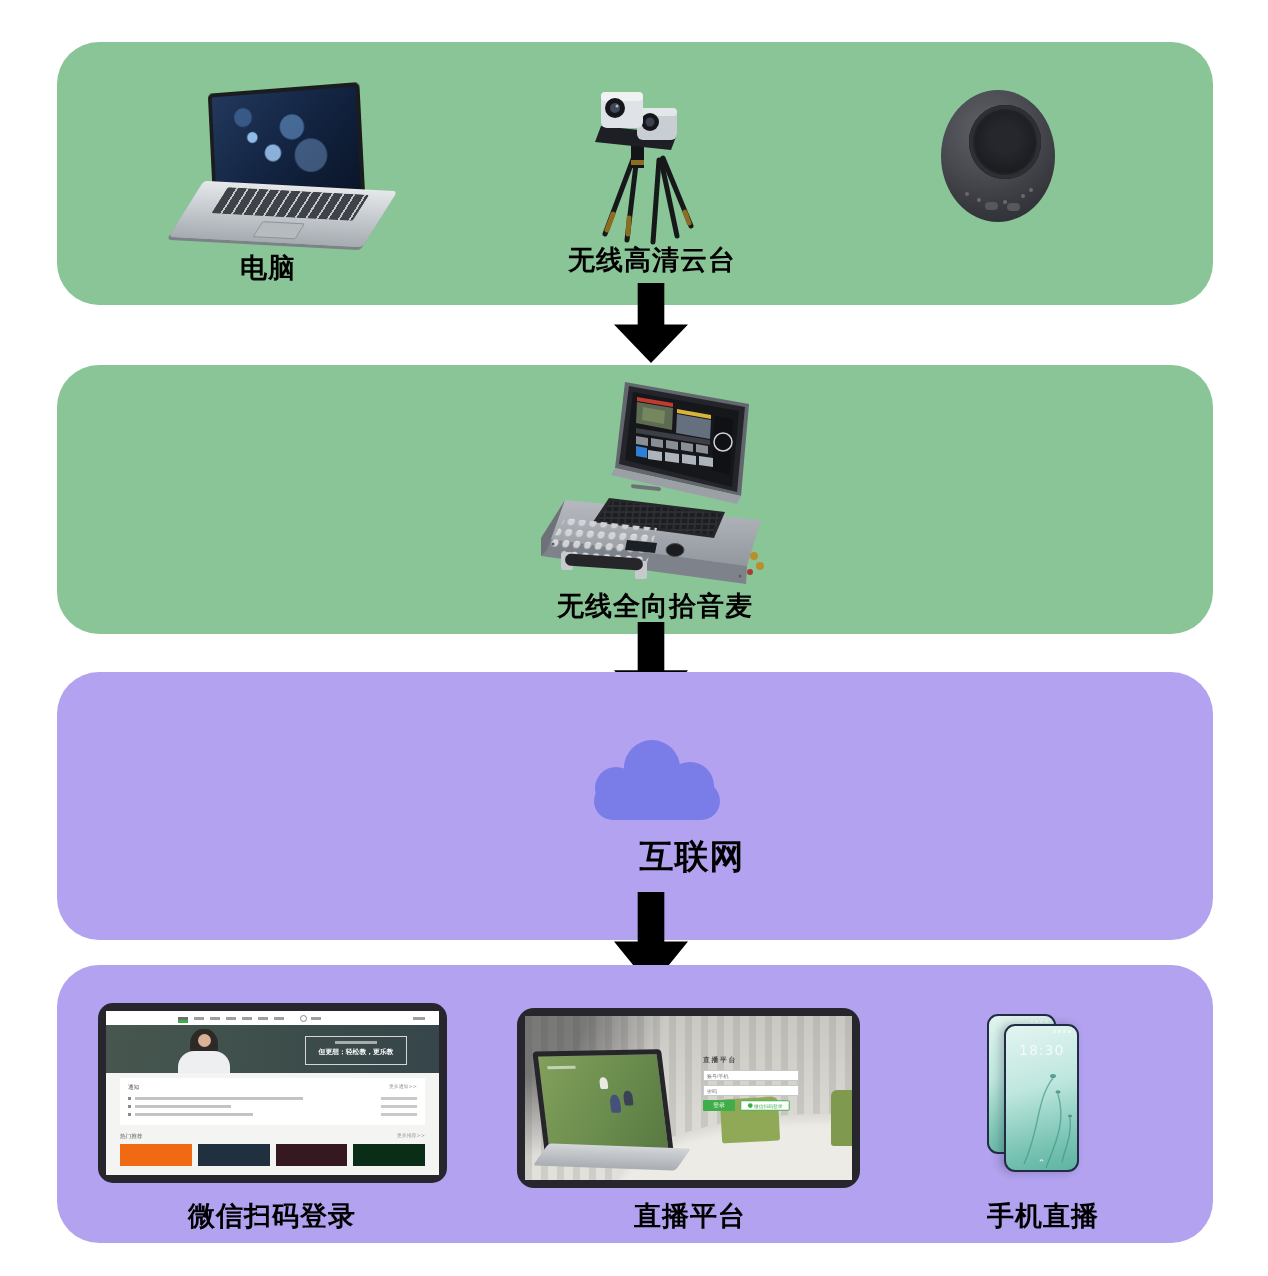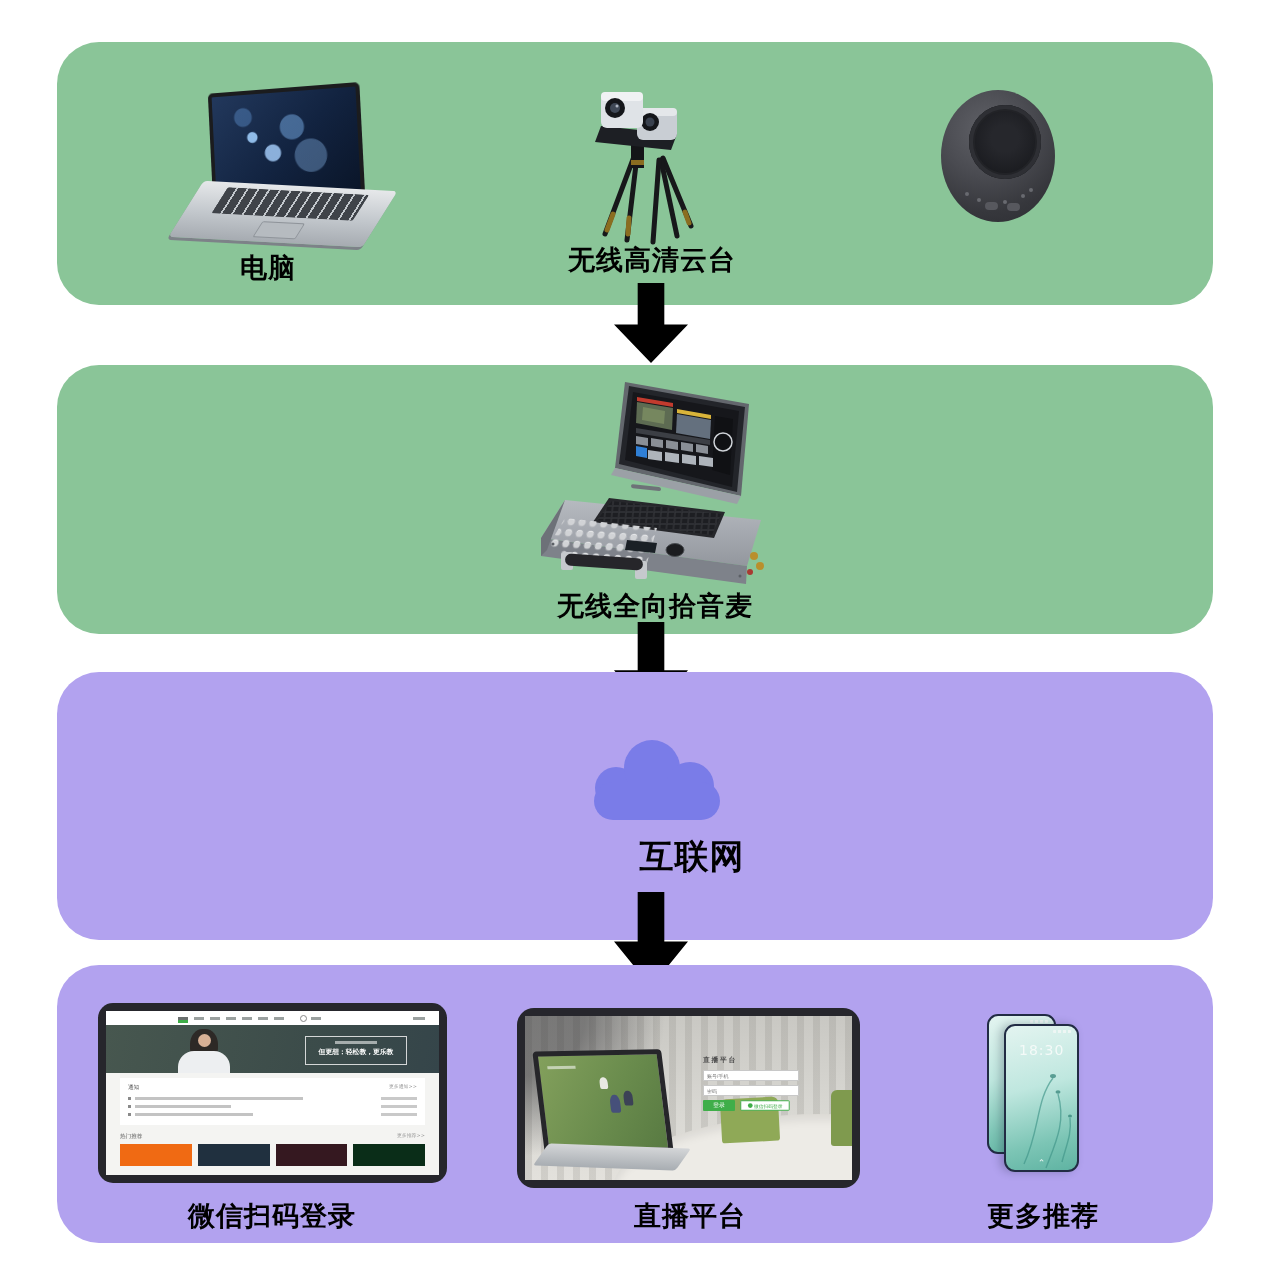--- a/index.html
+++ b/index.html
@@ -387,15 +387,15 @@
         </g>
         <g fill="#2e7f74" opacity="0.7">
           <ellipse cx="47" cy="50" rx="3" ry="2"></ellipse>
           <ellipse cx="52" cy="66" rx="2.5" ry="1.8"></ellipse>
           <ellipse cx="64" cy="90" rx="2" ry="1.5"></ellipse>
         </g>
       </svg>
       <div class="home">⌃</div>
     </div>
   </div>
-  <div class="lbl f27" style="left:1043px;top:1198px;">更多推荐</div>
+  <div class="lbl f27" style="left:1043px;top:1198px;">手机直播</div>
 
 </div>
 
 </body></html>

